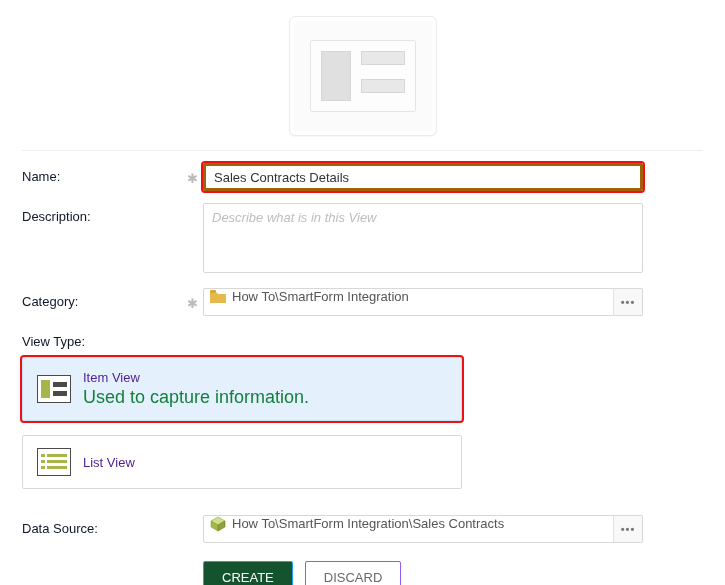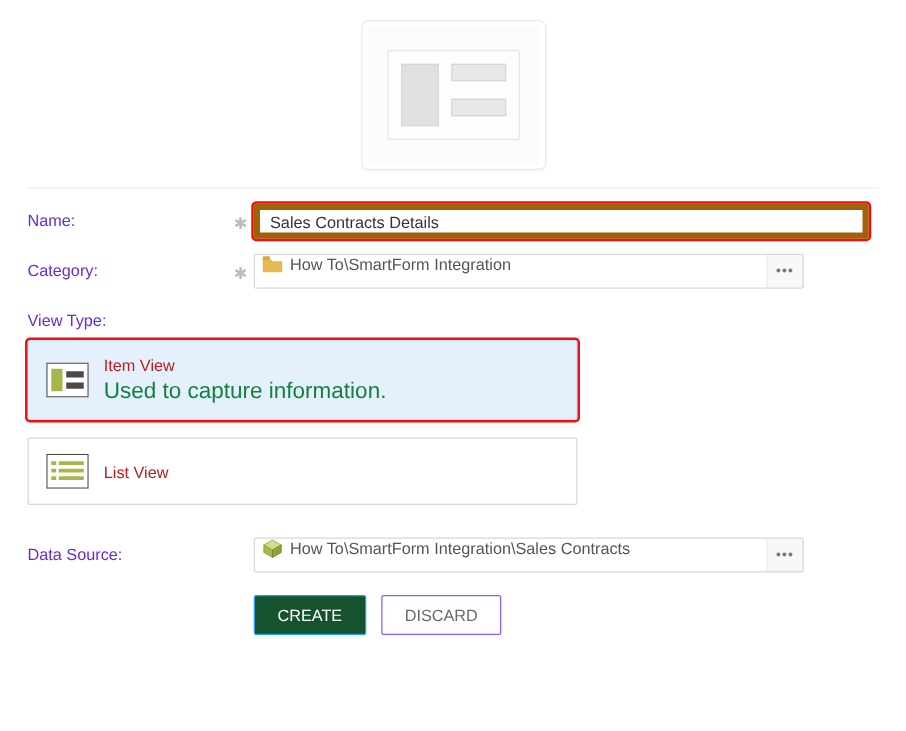--- a/index.html
+++ b/index.html
@@ -49,32 +49,32 @@
 
   .form { padding: 0 22px; }
   .row {
     display: flex;
     align-items: flex-start;
     margin-bottom: 12px;
   }
   .label {
     width: 165px;
     padding-top: 6px;
-    color: #6d28d9;
+    color: #0f172a;
     font-size: 13px;
   }
   .req-col { width: 16px; padding-top: 8px; }
   .asterisk { color: #bcbcbc; font-size: 13px; line-height: 1; }
   .control-col { flex: 1; }
 
   .text-input {
-    width: 492px;
+    width: 440px;
     height: 28px;
     padding: 4px 8px;
-    border: 5px solid #a16207;
+    border: 3px solid #a16207;
     border-radius: 2px;
     font: inherit;
     color: #333;
   }
   .textarea {
     width: 440px;
     height: 70px;
     padding: 6px 8px;
     border: 1px solid #d8d8d8;
     border-radius: 2px;
@@ -127,21 +127,21 @@
     background: #fff;
     cursor: pointer;
   }
   .view-option.selected {
     background: #e4f1fc;
     border-color: #c7dff3;
   }
   .view-option .vt-icon {
     width: 34px; height: 28px; flex: 0 0 auto;
   }
-  .vt-title { color: #b91c1c; font-size: 13px; display: block; }
+  .vt-title { color: #4c1d95; font-size: 13px; display: block; }
   .vt-sub { color: #15803d; font-size: 18px; display: block; margin-top: 2px; }
 
   .buttons { display: flex; gap: 12px; padding: 6px 0 18px 0; }
   .btn {
     height: 32px;
     padding: 0 18px;
     border-radius: 2px;
     font: inherit;
     font-size: 13px;
     cursor: pointer;
@@ -179,20 +179,27 @@
   <div class="form">
 
     <div class="row">
       <div class="label">Name:</div>
       <div class="req-col"><span class="asterisk">✱</span></div>
       <div class="control-col">
         <input type="text" class="text-input highlight-red" value="Sales Contracts Details" style="">
       </div>
     </div>
 
+    <div class="row">
+      <div class="label">Description:</div>
+      <div class="req-col"></div>
+      <div class="control-col">
+        <textarea class="textarea" placeholder="Describe what is in this View" style=""></textarea>
+      </div>
+    </div>
 
     <div class="row">
       <div class="label">Category:</div>
       <div class="req-col"><span class="asterisk">✱</span></div>
       <div class="control-col">
         <div class="picker">
           <div class="picker-box">
             <svg class="folder-icon" viewBox="0 0 16 14">
               <path d="M0 3 h6 l2 2 h8 v9 h-16 z" fill="#e5b94d"></path>
               <rect x="0" y="1" width="6" height="3" rx="1" fill="#d9a93b"></rect>

